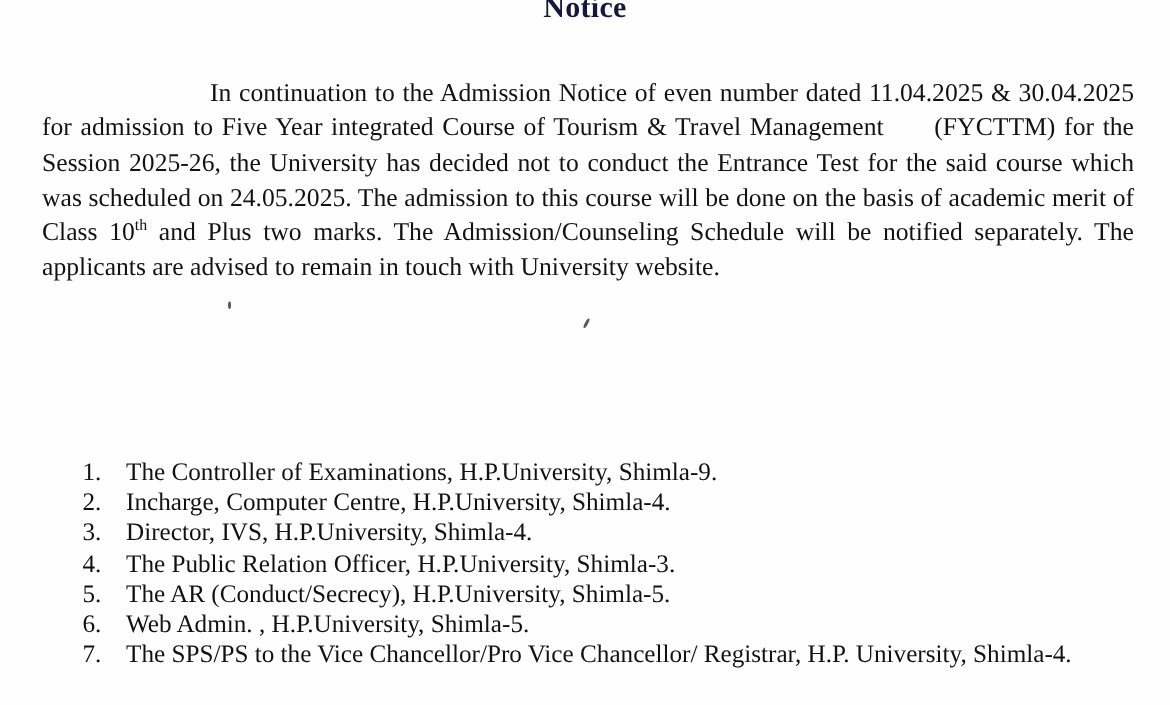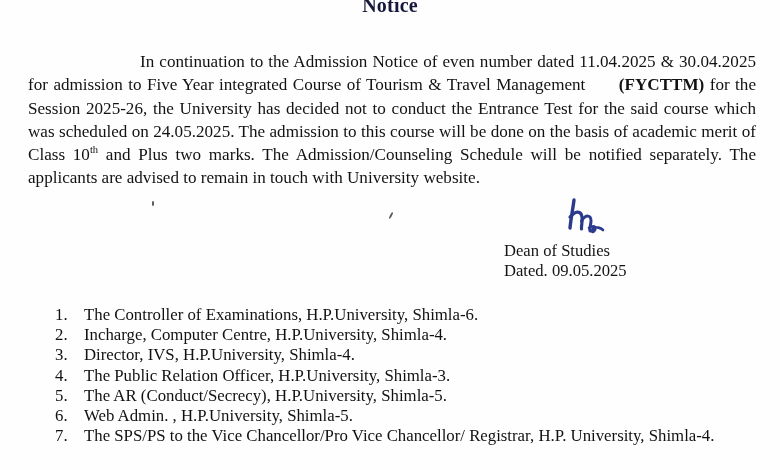--- a/index.html
+++ b/index.html
@@ -43,21 +43,21 @@
     top: 33px;
     left: 28px;
     width: 728px;
     font-size: 17.1px;
     line-height: 23.2px;
     text-align: justify;
     text-justify: inter-word;
     text-indent: 112px;
     color: #121212;
   }
-  .body-para b { font-weight: bold; margin-left: 28px; }
+  .body-para b { font-weight: normal; margin-left: 28px; }
   .body-para sup {
     font-size: 0.62em;
     vertical-align: super;
     line-height: 0;
   }
 
   
   .sign-block {
     position: absolute;
     top: 196px;
@@ -132,39 +132,27 @@
 </style>
 </head>
 <body>
 
 <div class="page">
 
   <div class="notice-title">Notice</div>
 
   <p class="body-para"><span>In continuation to the Admission Notice of even number dated 11.04.2025 &amp; 30.04.2025 for admission to Five Year integrated Course of Tourism &amp; Travel Management </span><b>(FYCTTM)</b><span> for the Session 2025-26, the University has decided not to conduct the Entrance Test for the said course which was scheduled on 24.05.2025. The admission to this course will be done on the basis of academic merit of Class 10</span><sup>th</sup><span> and Plus two marks. The Admission/Counseling Schedule will be notified separately. The applicants are advised to remain in touch with University website.</span></p>
 
-  <div class="sign-block">
-    <svg class="signature-mark" viewBox="0 0 52 42">
-      <g fill="none" stroke="#2b3a8c" stroke-linecap="round" stroke-linejoin="round">
-        <path d="M12 4 C11 12, 9 22, 8 32" stroke-width="3.4"></path>
-        <path d="M8 21 C13 15, 19 14, 20 21 C20.8 26, 19 30, 19.5 33" stroke-width="3.2"></path>
-        <path d="M19.5 25 C24 18, 29 19, 29 25 C29 29, 27 32, 28 35" stroke-width="3"></path>
-        <path d="M27 32 C31 29, 35 30, 33 34 C31.5 37, 28 36, 31 33 C34 30, 39 32, 41 34" stroke-width="2.6"></path>
-      </g>
-    </svg>
-    <div class="sign-line first">Dean of Studies</div>
-    <div class="sign-line">Dated. 09.05.2025</div>
-  </div>
 
 
 
   <div class="copy-list">
     <div class="copy-item">
       <span class="copy-num">1.</span>
-      <span class="copy-text">The Controller of Examinations, H.P.University, Shimla-6.</span>
+      <span class="copy-text">The Controller of Examinations, H.P.University, Shimla-9.</span>
     </div>
     <div class="copy-item">
       <span class="copy-num">2.</span>
       <span class="copy-text">Incharge, Computer Centre, H.P.University, Shimla-4.</span>
     </div>
     <div class="copy-item">
       <span class="copy-num">3.</span>
       <span class="copy-text">Director, IVS, H.P.University, Shimla-4.</span>
     </div>
     <div class="copy-item">

